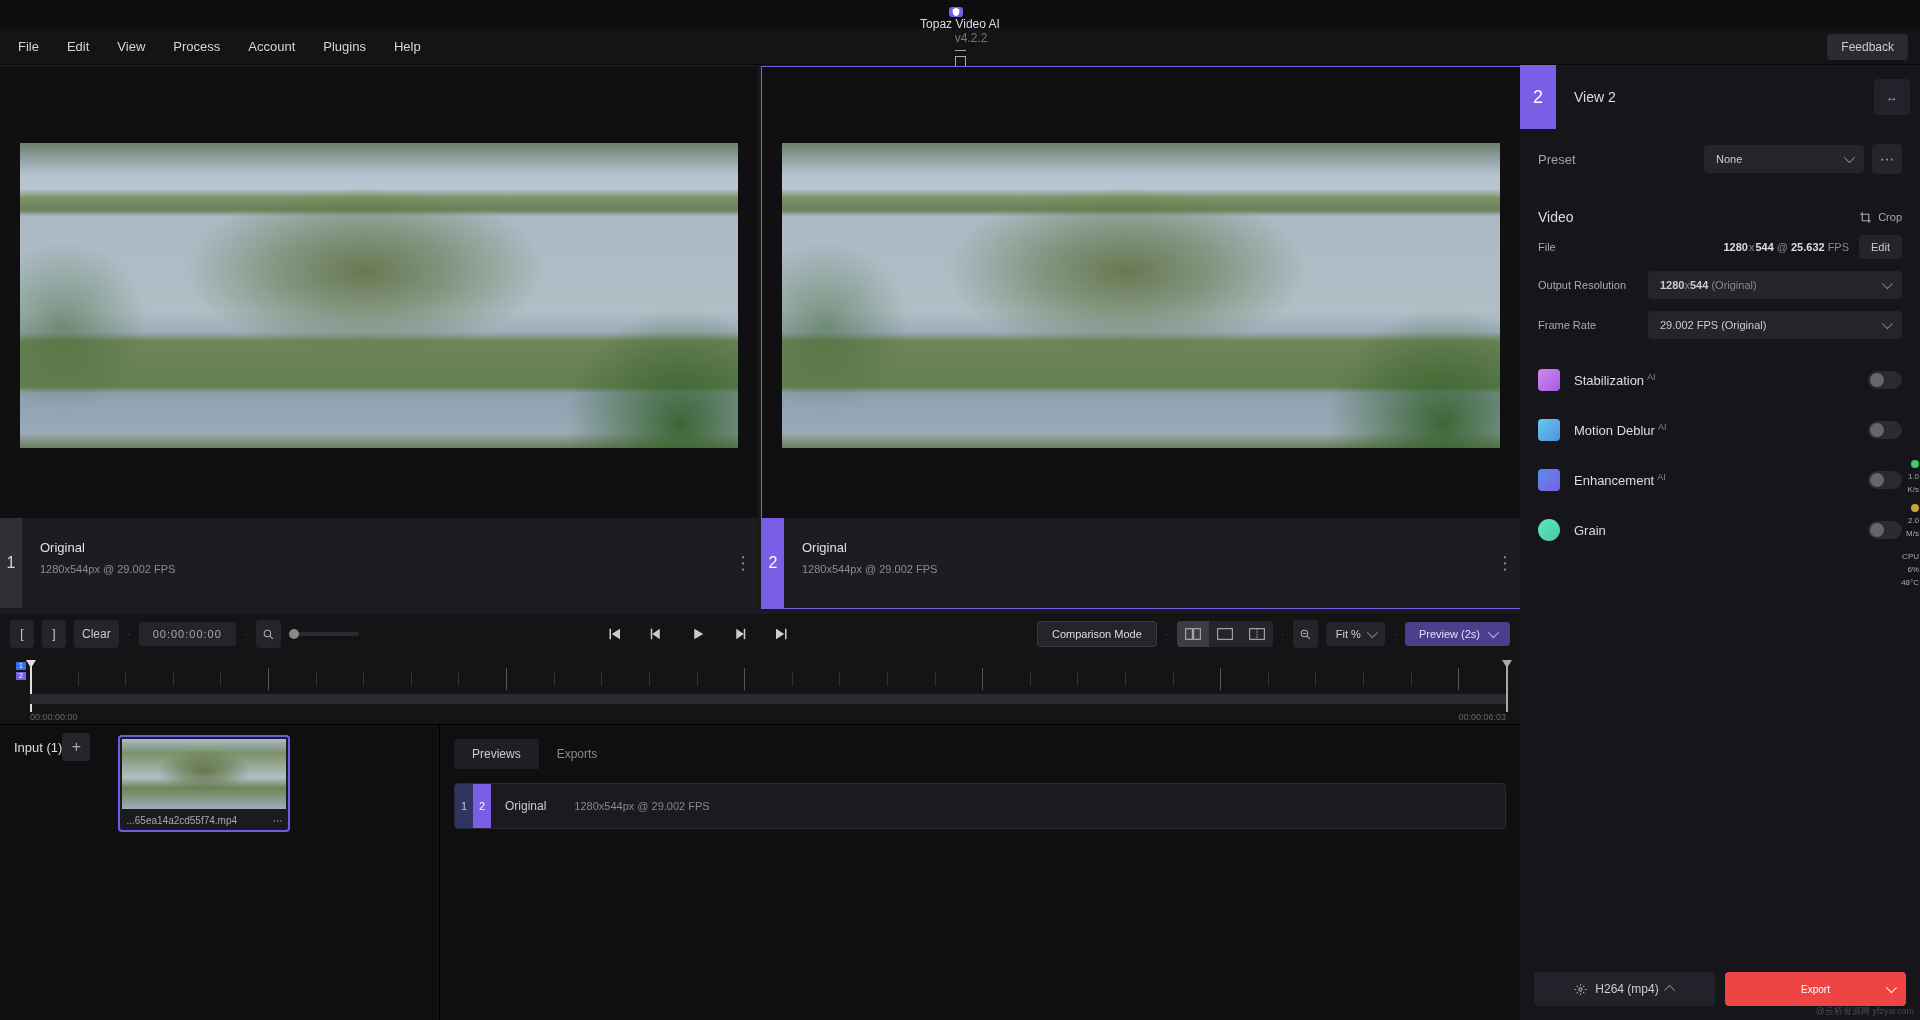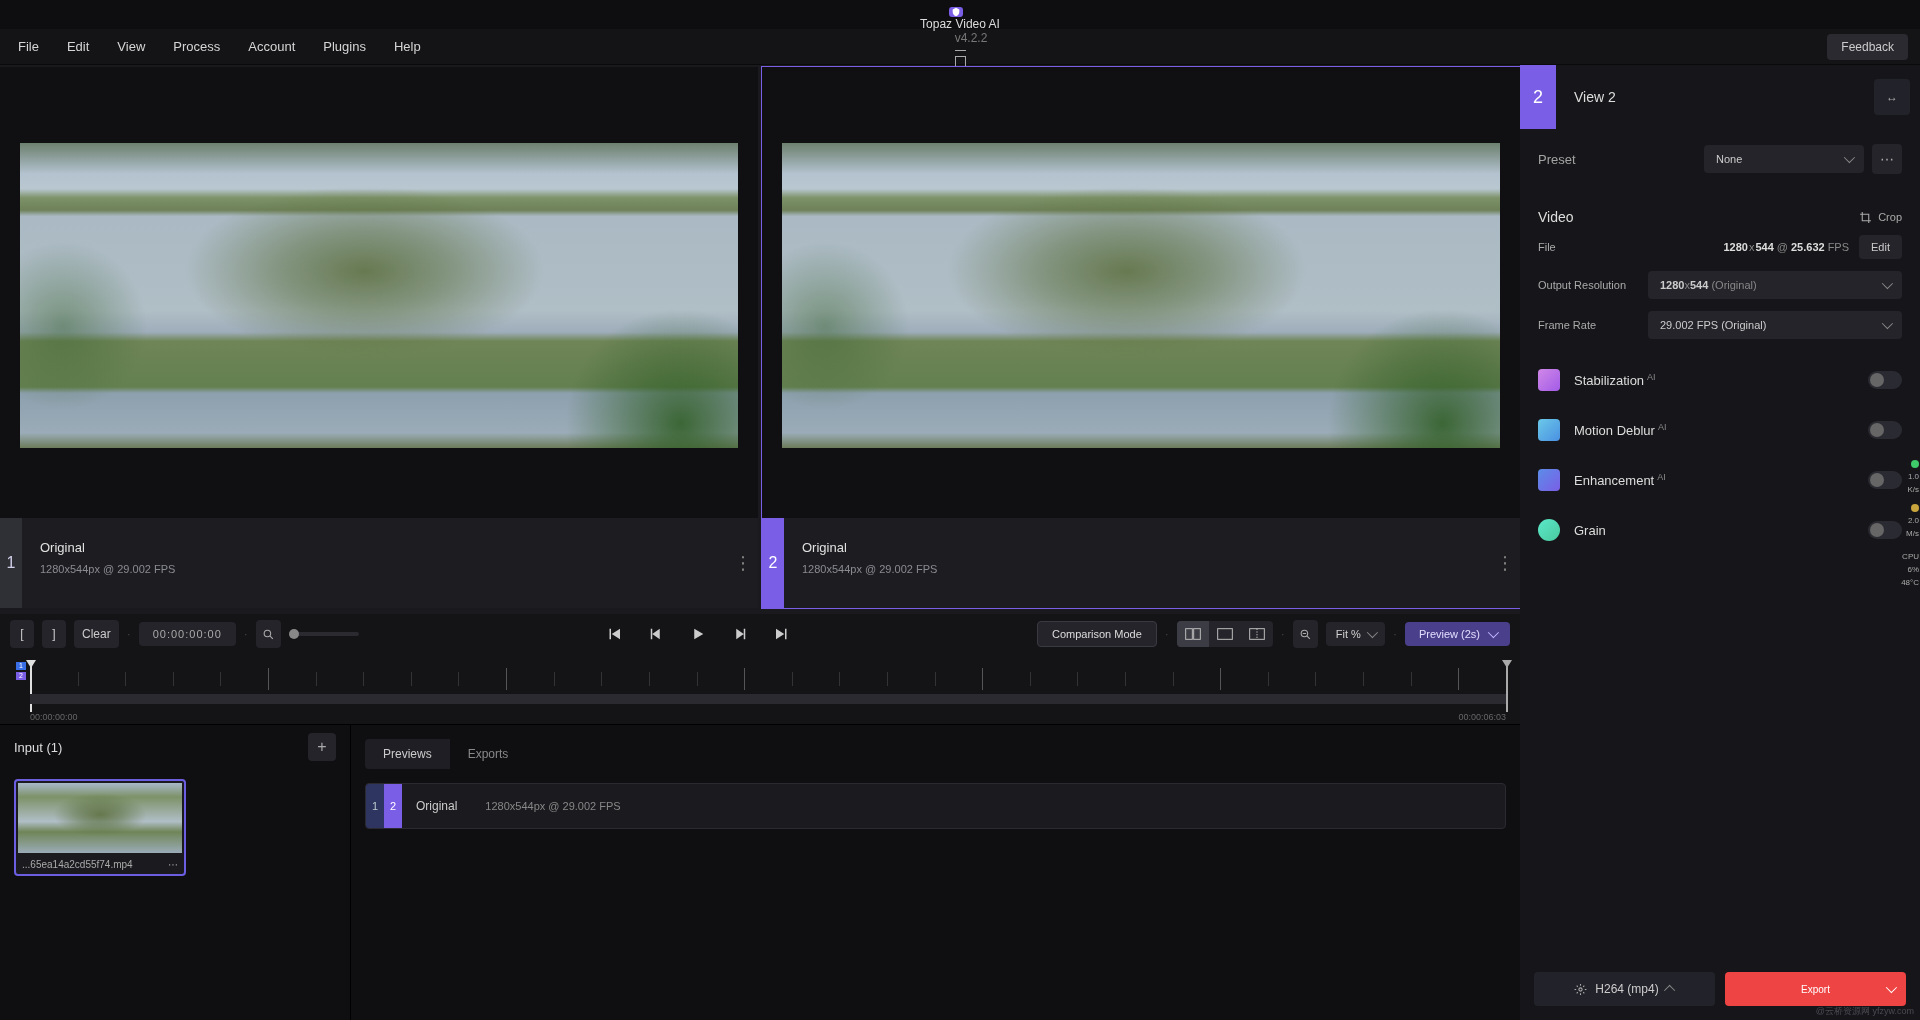--- a/index.html
+++ b/index.html
@@ -57,21 +57,21 @@
 .timeline .ticks span { flex:1; border-left:1px solid #333; height:14px; margin-top:10px; }
 .timeline .ticks span.major { border-left:1px solid #555; height:22px; margin-top:6px; }
 .timeline .playhead { position:absolute; left:0; top:0; width:2px; height:50px; background:#e0e0e0; }
 .timeline .playhead::before { content:""; position:absolute; top:-2px; left:-4px; width:10px; height:8px; background:#e0e0e0; clip-path: polygon(0 0, 100% 0, 50% 100%); }
 .timeline .strip { position:absolute; left:30px; right:14px; top:40px; height:10px; background:#2a2a30; }
 .timeline .tl-left { position:absolute; left:30px; bottom:2px; font-size:9px; color:#666; }
 .timeline .tl-right { position:absolute; right:14px; bottom:2px; font-size:9px; color:#666; }
 .timeline .endhandle { position:absolute; right:12px; top:8px; width:2px; height:50px; background:#aaa; }
 .timeline .endhandle::before { content:""; position:absolute; top:-2px; left:-4px; width:10px; height:8px; background:#aaa; clip-path: polygon(0 0, 100% 0, 50% 100%); }
 .bottom { flex:1; display:flex; background:#0f0f12; border-top:1px solid #000; }
-.inputpanel { width: 351px; border-right: 1px solid #000; display:flex; flex-direction:column; }
+.inputpanel { width: 440px; border-right: 1px solid #000; display:flex; flex-direction:row; }
 .inputhead { height: 44px; display:flex; align-items:center; padding: 0 14px; }
 .inputhead .ititle { font-size: 13px; color:#ddd; }
 .inputhead .addbtn { margin-left:auto; width:28px; height:28px; background:#24242a; border-radius:4px; display:flex; align-items:center; justify-content:center; color:#aaa; font-size:16px; }
 .thumbarea { padding: 10px 14px; }
 .thumb { width: 172px; border:2px solid #6b5ee0; border-radius:4px; background:#1a1a1f; padding:2px; }
 .thumb .timg { width:100%; aspect-ratio:1280/544; background: linear-gradient(to bottom, #a8b9c9 0%, #7d9268 20%, #b0bec6 55%, #6f8557 70%, #9bacb8 100%); position:relative; }
 .thumb .timg::before { content:""; position:absolute; inset:0; background: radial-gradient(ellipse at 50% 45%, rgba(90,110,60,0.85) 0%, rgba(90,110,60,0.5) 20%, transparent 40%); }
 .thumb .tname { padding: 6px 4px 2px 4px; font-size:10px; color:#aaa; display:flex; align-items:center; justify-content:space-between; }
 .tabarea { flex:1; padding: 14px 14px; }
 .tabs { display:flex; gap:0; margin-bottom: 14px; }

